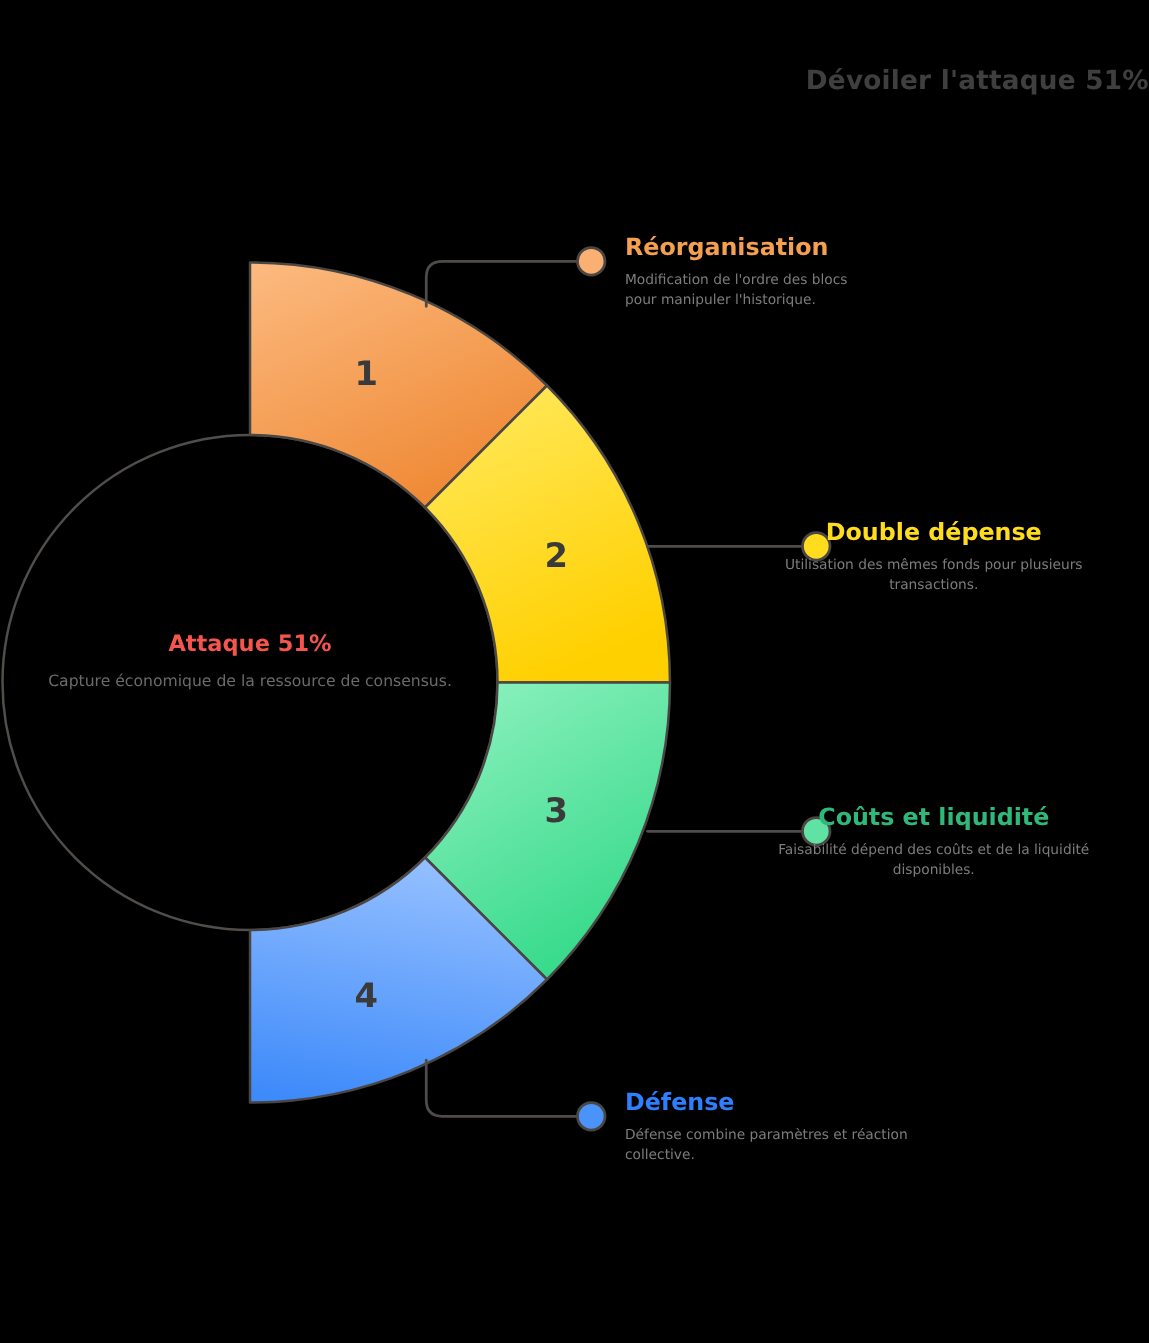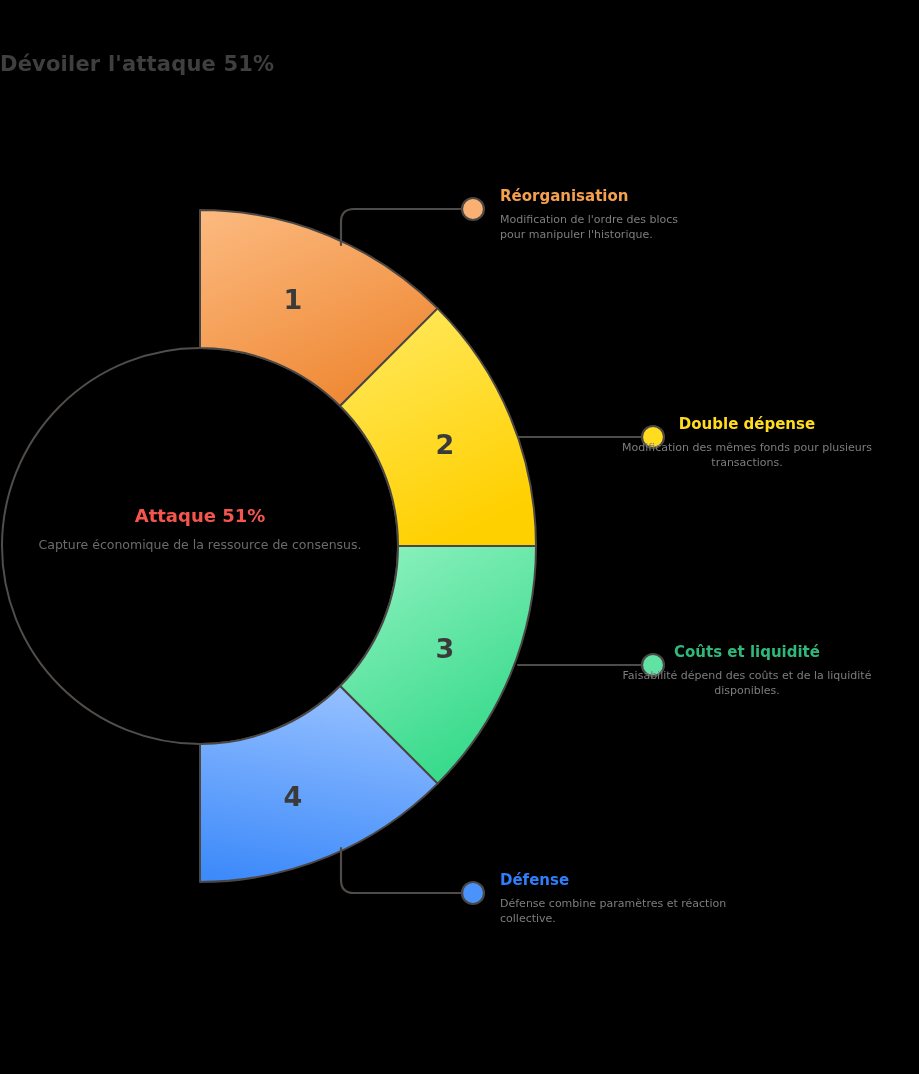--- a/index.html
+++ b/index.html
@@ -6,23 +6,24 @@
   html,body {
     width:919px; height:1074px;
     background:#000;
     font-family:"DejaVu Sans", sans-serif;
     overflow:hidden;
   }
   #stage { position:relative; width:919px; height:1074px; background:#000; }
 
   .title {
     position:absolute; left:0; top:52px; width:919px;
-    text-align:left;
+    text-align:right;
     font-size:21px; font-weight:700; letter-spacing:.2px;
     color:#3f3f3f;
+    padding-left:46px;
   }
 
   svg.diagram { position:absolute; left:0; top:0; width:919px; height:1074px; }
 
   .seg-num {
     font-size:27px; font-weight:700; fill:#3a3a3a;
     text-anchor:middle; dominant-baseline:middle;
     font-family:"DejaVu Sans", sans-serif;
   }
 
@@ -33,21 +34,21 @@
     pointer-events:none;
   }
   .center-title {
     font-size:18px; font-weight:700; color:#f4564e; margin-bottom:10px;
   }
   .center-desc {
     font-size:12.5px; line-height:1.45; color:#6b6b6b; font-weight:400;
   }
 
   .legend-item { position:absolute; }
-  .legend-title { font-size:15px; font-weight:700; line-height:1.1; }
+  .legend-title { font-size:19px; font-weight:700; line-height:1.1; }
   .legend-desc {
     font-size:11px; line-height:1.42; color:#7d7d7d;
     margin-top:7px; font-weight:400;
   }
   .legend-right { text-align:center; }
 
   .l1 { left:500px; top:188px; width:200px; }
   .l2 { left:620px; top:416px; width:254px; }
   .l3 { left:620px; top:644px; width:254px; }
   .l4 { left:500px; top:872px; width:230px; }
@@ -111,21 +112,21 @@
     <div class="center-desc">Capture économique de la ressource de consensus.</div>
   </div>
 
   <div class="legend-item l1">
     <div class="legend-title" style="color:#f4a04f">Réorganisation</div>
     <div class="legend-desc">Modification de l'ordre des blocs pour manipuler l'historique.</div>
   </div>
 
   <div class="legend-item l2 legend-right">
     <div class="legend-title" style="color:#ffdc1e">Double dépense</div>
-    <div class="legend-desc">Modification des mêmes fonds pour plusieurs transactions.</div>
+    <div class="legend-desc">Utilisation des mêmes fonds pour plusieurs transactions.</div>
   </div>
 
   <div class="legend-item l3 legend-right">
     <div class="legend-title" style="color:#2fb87a">Coûts et liquidité</div>
     <div class="legend-desc">Faisabilité dépend des coûts et de la liquidité disponibles.</div>
   </div>
 
   <div class="legend-item l4">
     <div class="legend-title" style="color:#2f7efc">Défense</div>
     <div class="legend-desc">Défense combine paramètres et réaction collective.</div>

